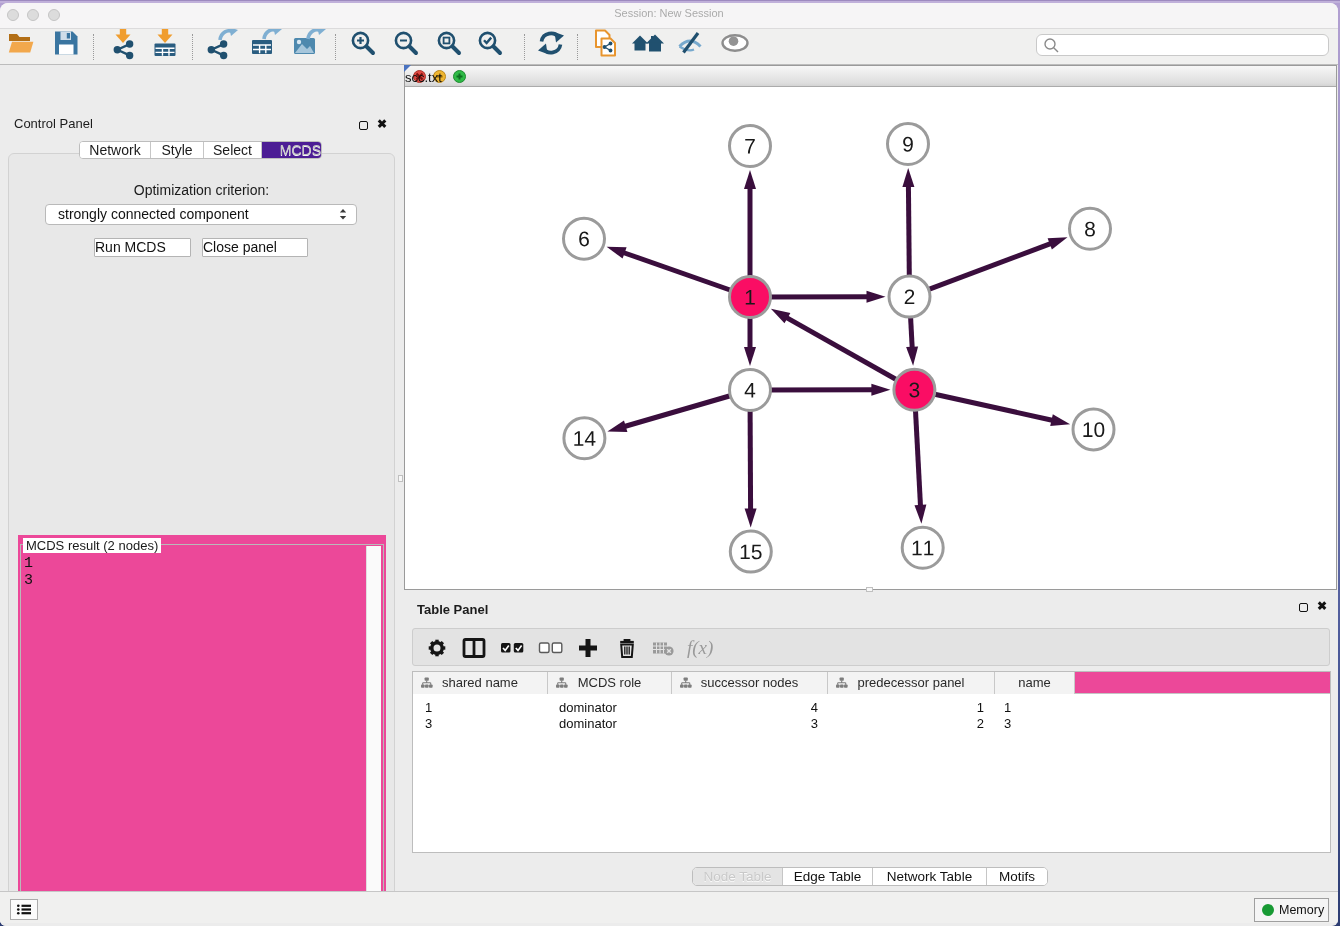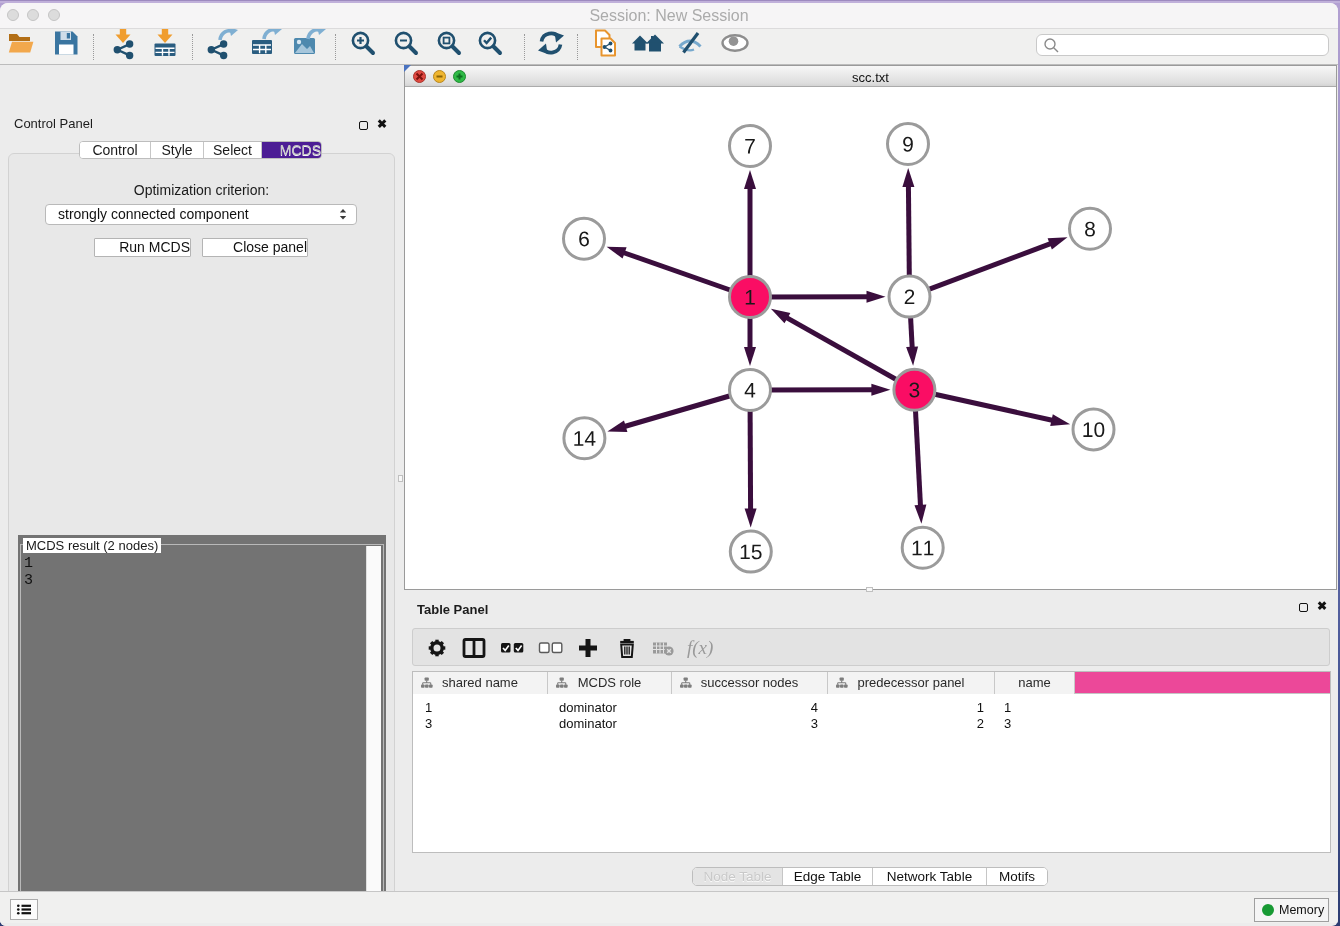--- a/index.html
+++ b/index.html
@@ -1,45 +1,45 @@
 <!DOCTYPE html>
 <html><head>
 <meta charset="utf-8">
 <style>
 * { margin:0; padding:0; box-sizing:border-box; }
 html,body { width:1340px; height:926px; overflow:hidden; }
 body { will-change:transform; font-family:"Liberation Sans", sans-serif; background:linear-gradient(180deg,#b3a0d2 0%,#8f8cc0 30%,#4c5a9a 70%,#2c3c72 100%); }
 #win { position:absolute; left:0; top:3px; width:1338px; height:923px; background:#ececec; border-radius:8px 8px 6px 6px; overflow:hidden; }
 #titlebar { position:absolute; left:0; top:0; width:1338px; height:26px; background:#f6f5f6; border-bottom:1px solid #dcdbdc; }
 .tl { position:absolute; top:6px; width:12px; height:12px; border-radius:50%; background:#dcdcdc; border:1px solid #c4c4c4; }
-#title { position:absolute; top:4px; left:0; width:1338px; text-align:center; font-size:16px; color:#ababab; }
+#title { position:absolute; top:4px; left:0; width:1338px; text-align:center; font-size:11px; color:#ababab; }
 #toolbar { position:absolute; left:0; top:26px; width:1338px; height:36px; background:#f0f0ef; border-bottom:1px solid #bcbcbc; }
 .sep { position:absolute; top:5px; height:26px; width:1px; border-left:1px dotted #9a9a9a; }
 #searchbox { position:absolute; left:1036px; top:5px; width:293px; height:22px; background:#fff; border:1px solid #c9c9c9; border-radius:6px; }
 
 #cp { position:absolute; left:0; top:62px; width:404px; height:827px; background:#ececec;margin-top:44px; }
 #cp-title { position:absolute; left:14px; top:7px; font-size:13px; color:#1c1c1c; }
 .sqbtn { position:absolute; top:12px; width:9px; height:9px; border:1.5px solid #111; border-radius:2px; }
 .xbtn { position:absolute; top:8px; font-size:12px; font-weight:bold; color:#111; }
 #tabs { position:absolute; left:79px; top:32px; height:18px; border:1px solid #bdbdbd; border-radius:4px; overflow:hidden; background:#fff; display:flex; z-index:5; }
 #tabs .tab { height:18px; line-height:17px; font-size:14px; color:#1a1a1a; text-align:center; border-right:1px solid #c6c6c6; background:#fff; }
 #tabs .tab:last-child { border-right:none; background:#4c1d95; color:#c6c6c6; text-shadow:0 1px 0 #f5f5f5;text-align:right; }
 #cp-box { position:absolute; left:8px; top:44px; width:387px; height:769px; background:#e8e8e8; border:1px solid #d2d2d2; border-radius:6px; }
 #optlabel { position:absolute; left:0; top:28px; width:100%; text-align:center; font-size:14px; color:#1a1a1a; }
 #optsel { position:absolute; left:36px; top:50px; width:312px; height:21px; background:#fff; border:1px solid #b9b9b9; border-radius:4px; font-size:14px; color:#111; line-height:19px; padding-left:12px; }
-.btn { position:absolute; top:84px; height:19px; background:#fff; border:1px solid #b4b4b4; border-radius:1px; font-size:14px; color:#111; text-align:right; line-height:17px; }
-#resbox { position:absolute; left:9px; top:381px; width:368px; height:378px; background:#737373; }
+.btn { position:absolute; top:84px; height:19px; background:#fff; border:1px solid #b4b4b4; border-radius:1px; font-size:14px; color:#111; text-align:left; line-height:17px; }
+#resbox { position:absolute; left:9px; top:381px; width:368px; height:378px; background:#ec4899; }
 #fieldset { position:absolute; left:2px; top:9px; width:364px; height:366px; border:1px solid #b9b9b9; }
 #reslegend { position:absolute; left:5px; top:3px; background:#fff; font-size:13px; color:#1a1a1a; padding:0 3px; }
 #restext { position:absolute; left:6px; top:21px; font-family:"Liberation Mono",monospace; font-size:15px; color:#111; line-height:16.5px; }
 #resscroll { position:absolute; right:5px; top:11px; width:15px; height:352px; background:#fafafa; border-left:1px solid #e0e0e0; }
 
 #netwin { position:absolute; left:404px; top:62px; width:933px; height:525px; border:1px solid #9a9a9a; background:#fff; }
 #nettitle { position:absolute; left:0; top:0; width:100%; height:21px; background:linear-gradient(180deg,#f7f7f7,#dedede 85%,#d3d3d3); border-bottom:1px solid #ababab; }
-#nettitle .txt { position:absolute; width:100%; text-align:center; top:4px; font-size:13px; color:#111; }
+#nettitle .txt { position:absolute; width:100%; top:4px; font-size:13px; color:#111; }
 .light { position:absolute; top:4px; width:13px; height:13px; border-radius:50%; }
 #canvas { position:absolute; left:0; top:22px; width:931px; height:501px; background:#fff; }
 
 #tp { position:absolute; left:404px; top:592px; width:934px; height:296px; background:#ececec; }
 #tp-title { position:absolute; left:13px; top:7px; font-size:13px; color:#1c1c1c;font-weight:bold; }
 #tp-toolbar { position:absolute; left:8px; top:33px; width:918px; height:38px; background:#e3e3e3; border:1px solid #cdcdcd; border-radius:3px; }
 #tp-table { position:absolute; left:8px; top:76px; width:919px; height:182px; background:#fff; border:1px solid #bdbdbd; }
 #thead { position:absolute; left:0; top:0; width:100%; height:22px; background:#ec4899; border-bottom:1px solid #c4c4c4; }
 .th { position:absolute; top:0; height:22px; background:#f3f3f3; border-right:1px solid #c8c8c8; font-size:13px; color:#2a2a2a; text-align:center; line-height:22px; }
 .cell { position:absolute; font-size:13px; color:#111; }
@@ -189,21 +189,21 @@
 <circle cx="7" cy="7" r="5" stroke="#8a8a8a" stroke-width="1.4" fill="none"></circle>
 <line x1="10.7" y1="10.7" x2="15" y2="15" stroke="#8a8a8a" stroke-width="1.4"></line>
         </svg>
       </div>
   </div>
   <div id="cp">
     <div id="cp-title">Control Panel</div>
     <div class="sqbtn" style="left:359px;"></div>
     <div class="xbtn" style="left:377px;">✖</div>
     <div id="tabs">
-      <div class="tab" style="width:71px;">Control</div>
+      <div class="tab" style="width:71px;">Network</div>
       <div class="tab" style="width:53px;">Style</div>
       <div class="tab" style="width:58px;">Select</div>
       <div class="tab" style="width:59px;">MCDS</div>
     </div>
     <div id="cp-box">
       <div id="optlabel">Optimization criterion:</div>
       <div id="optsel">strongly connected component
         <svg width="10" height="13" style="position:absolute;right:8px;top:3px;" viewBox="0 0 10 13">
           <path d="M1.8 4.6 L5 1 L8.2 4.6 Z" fill="#3a3a3a"></path>
             <path d="M1.8 8 L5 11.6 L8.2 8 Z" fill="#3a3a3a"></path>

